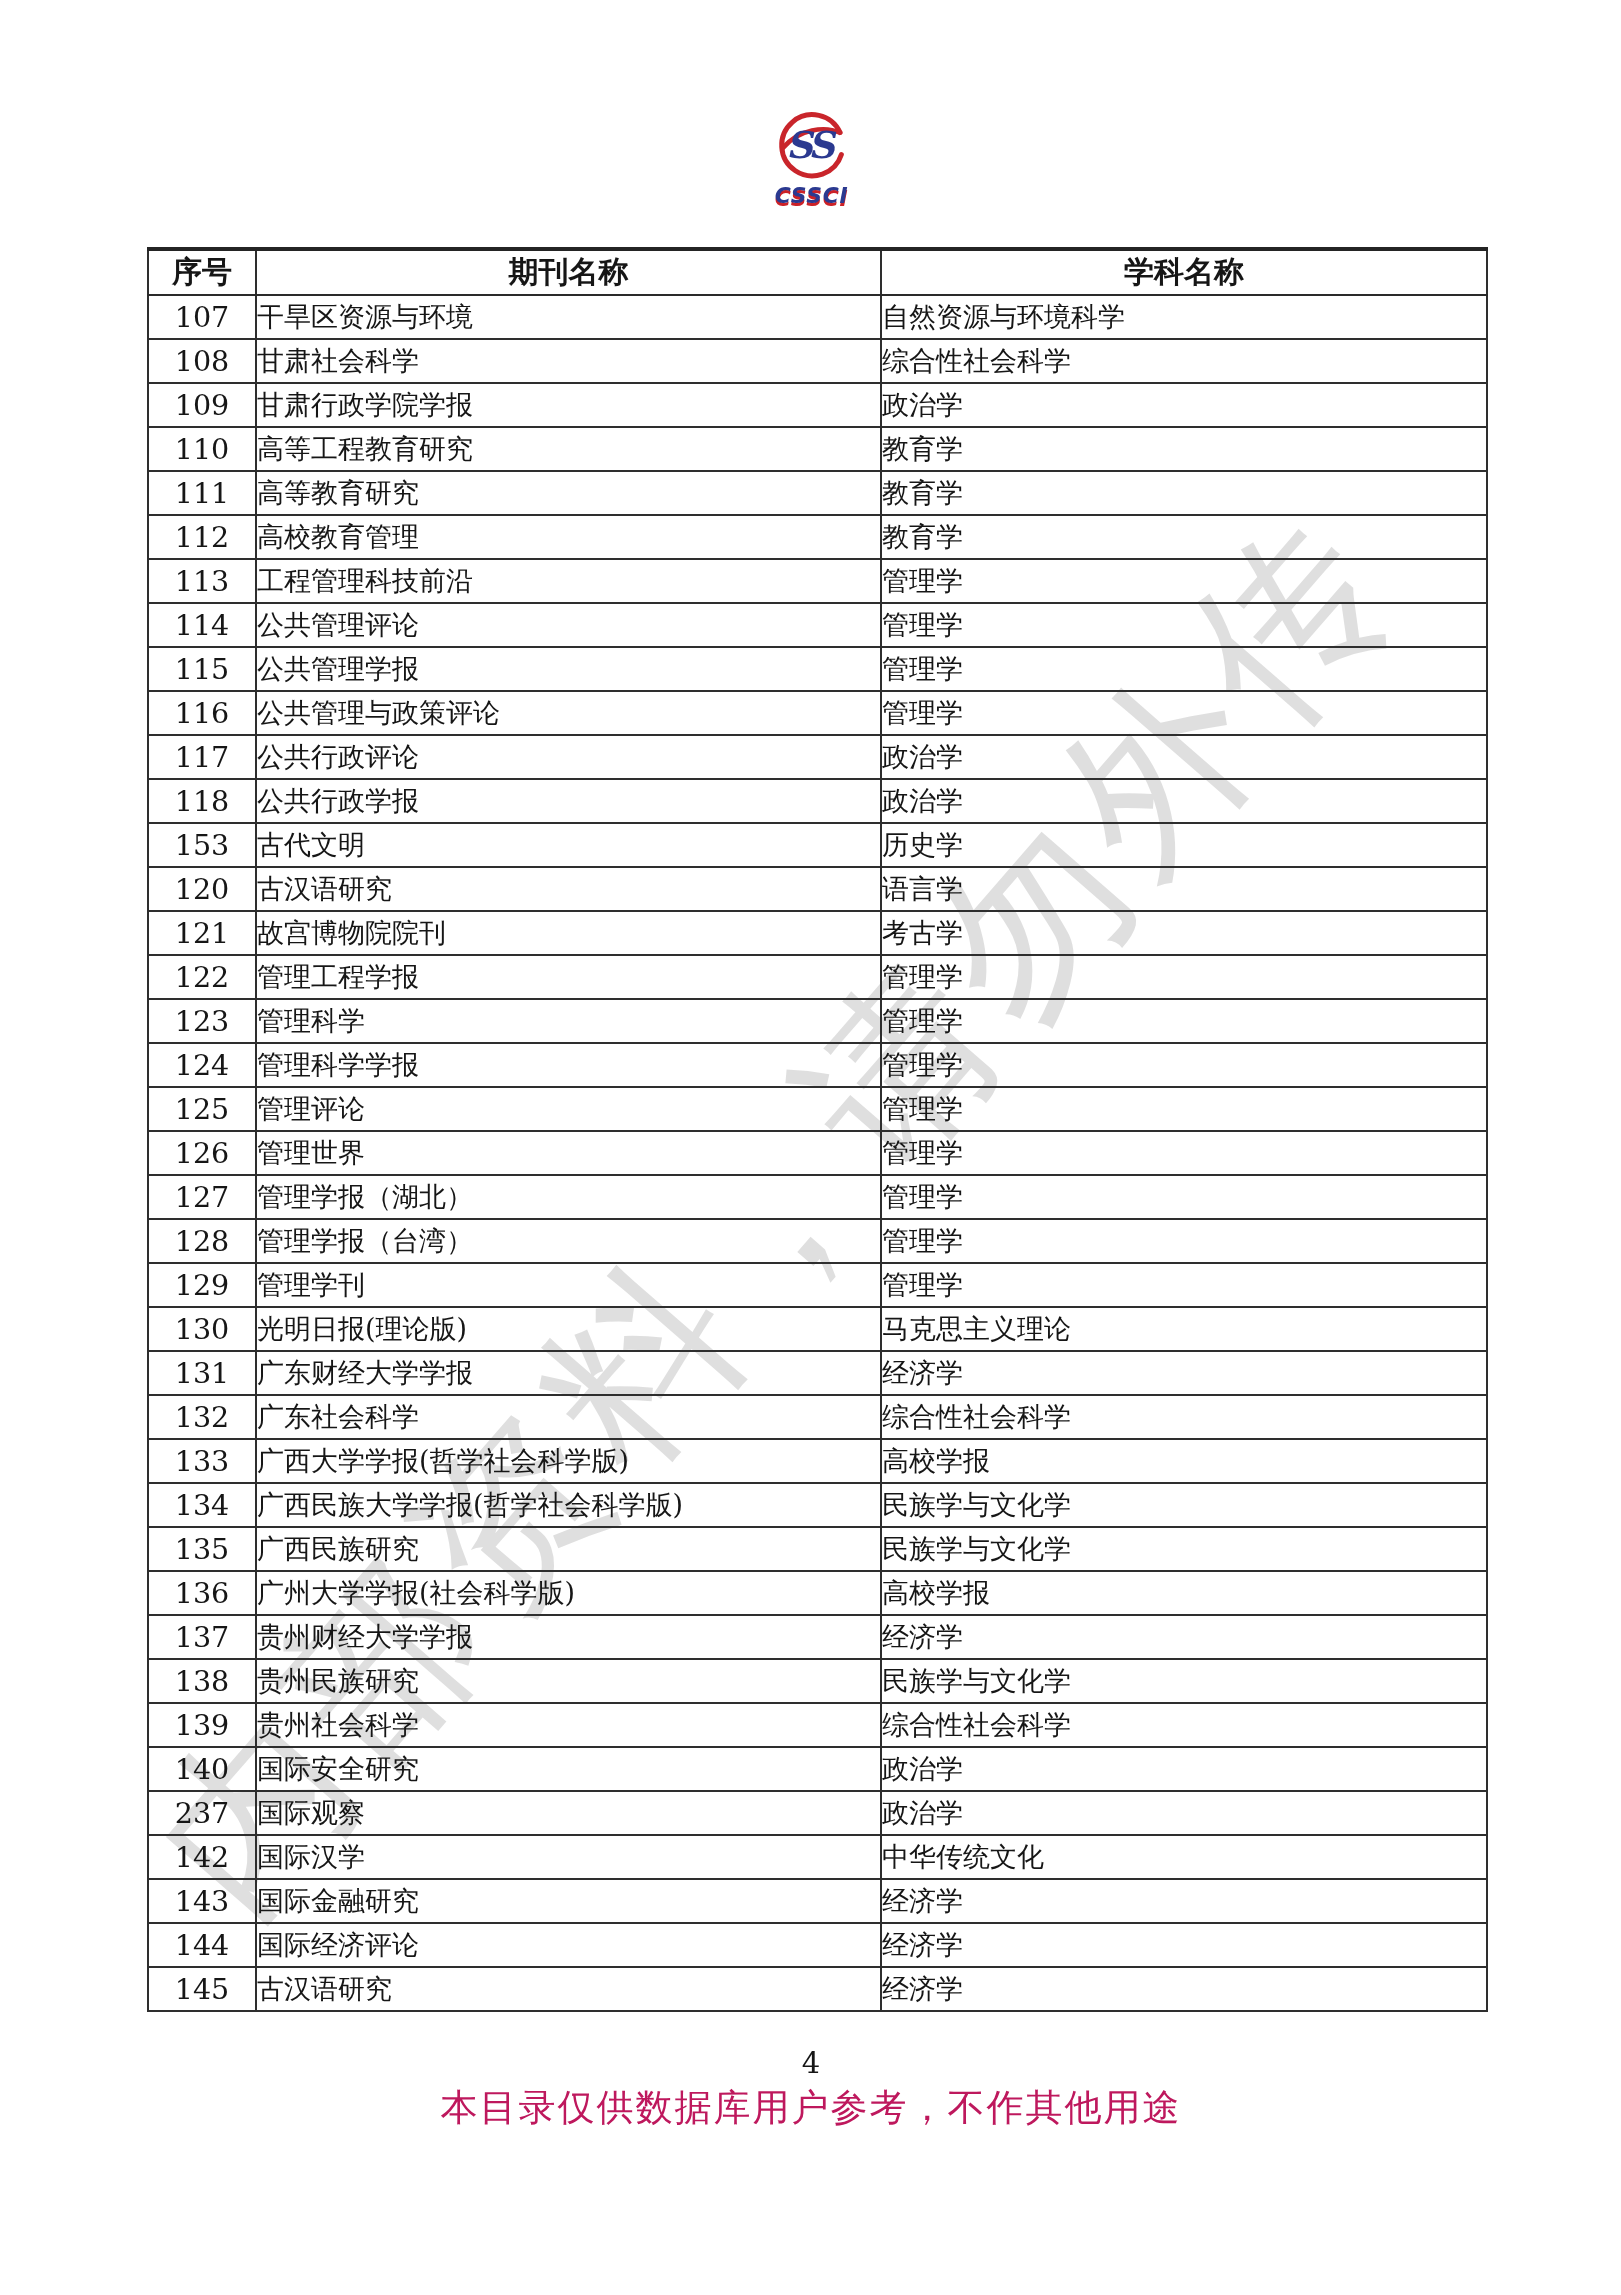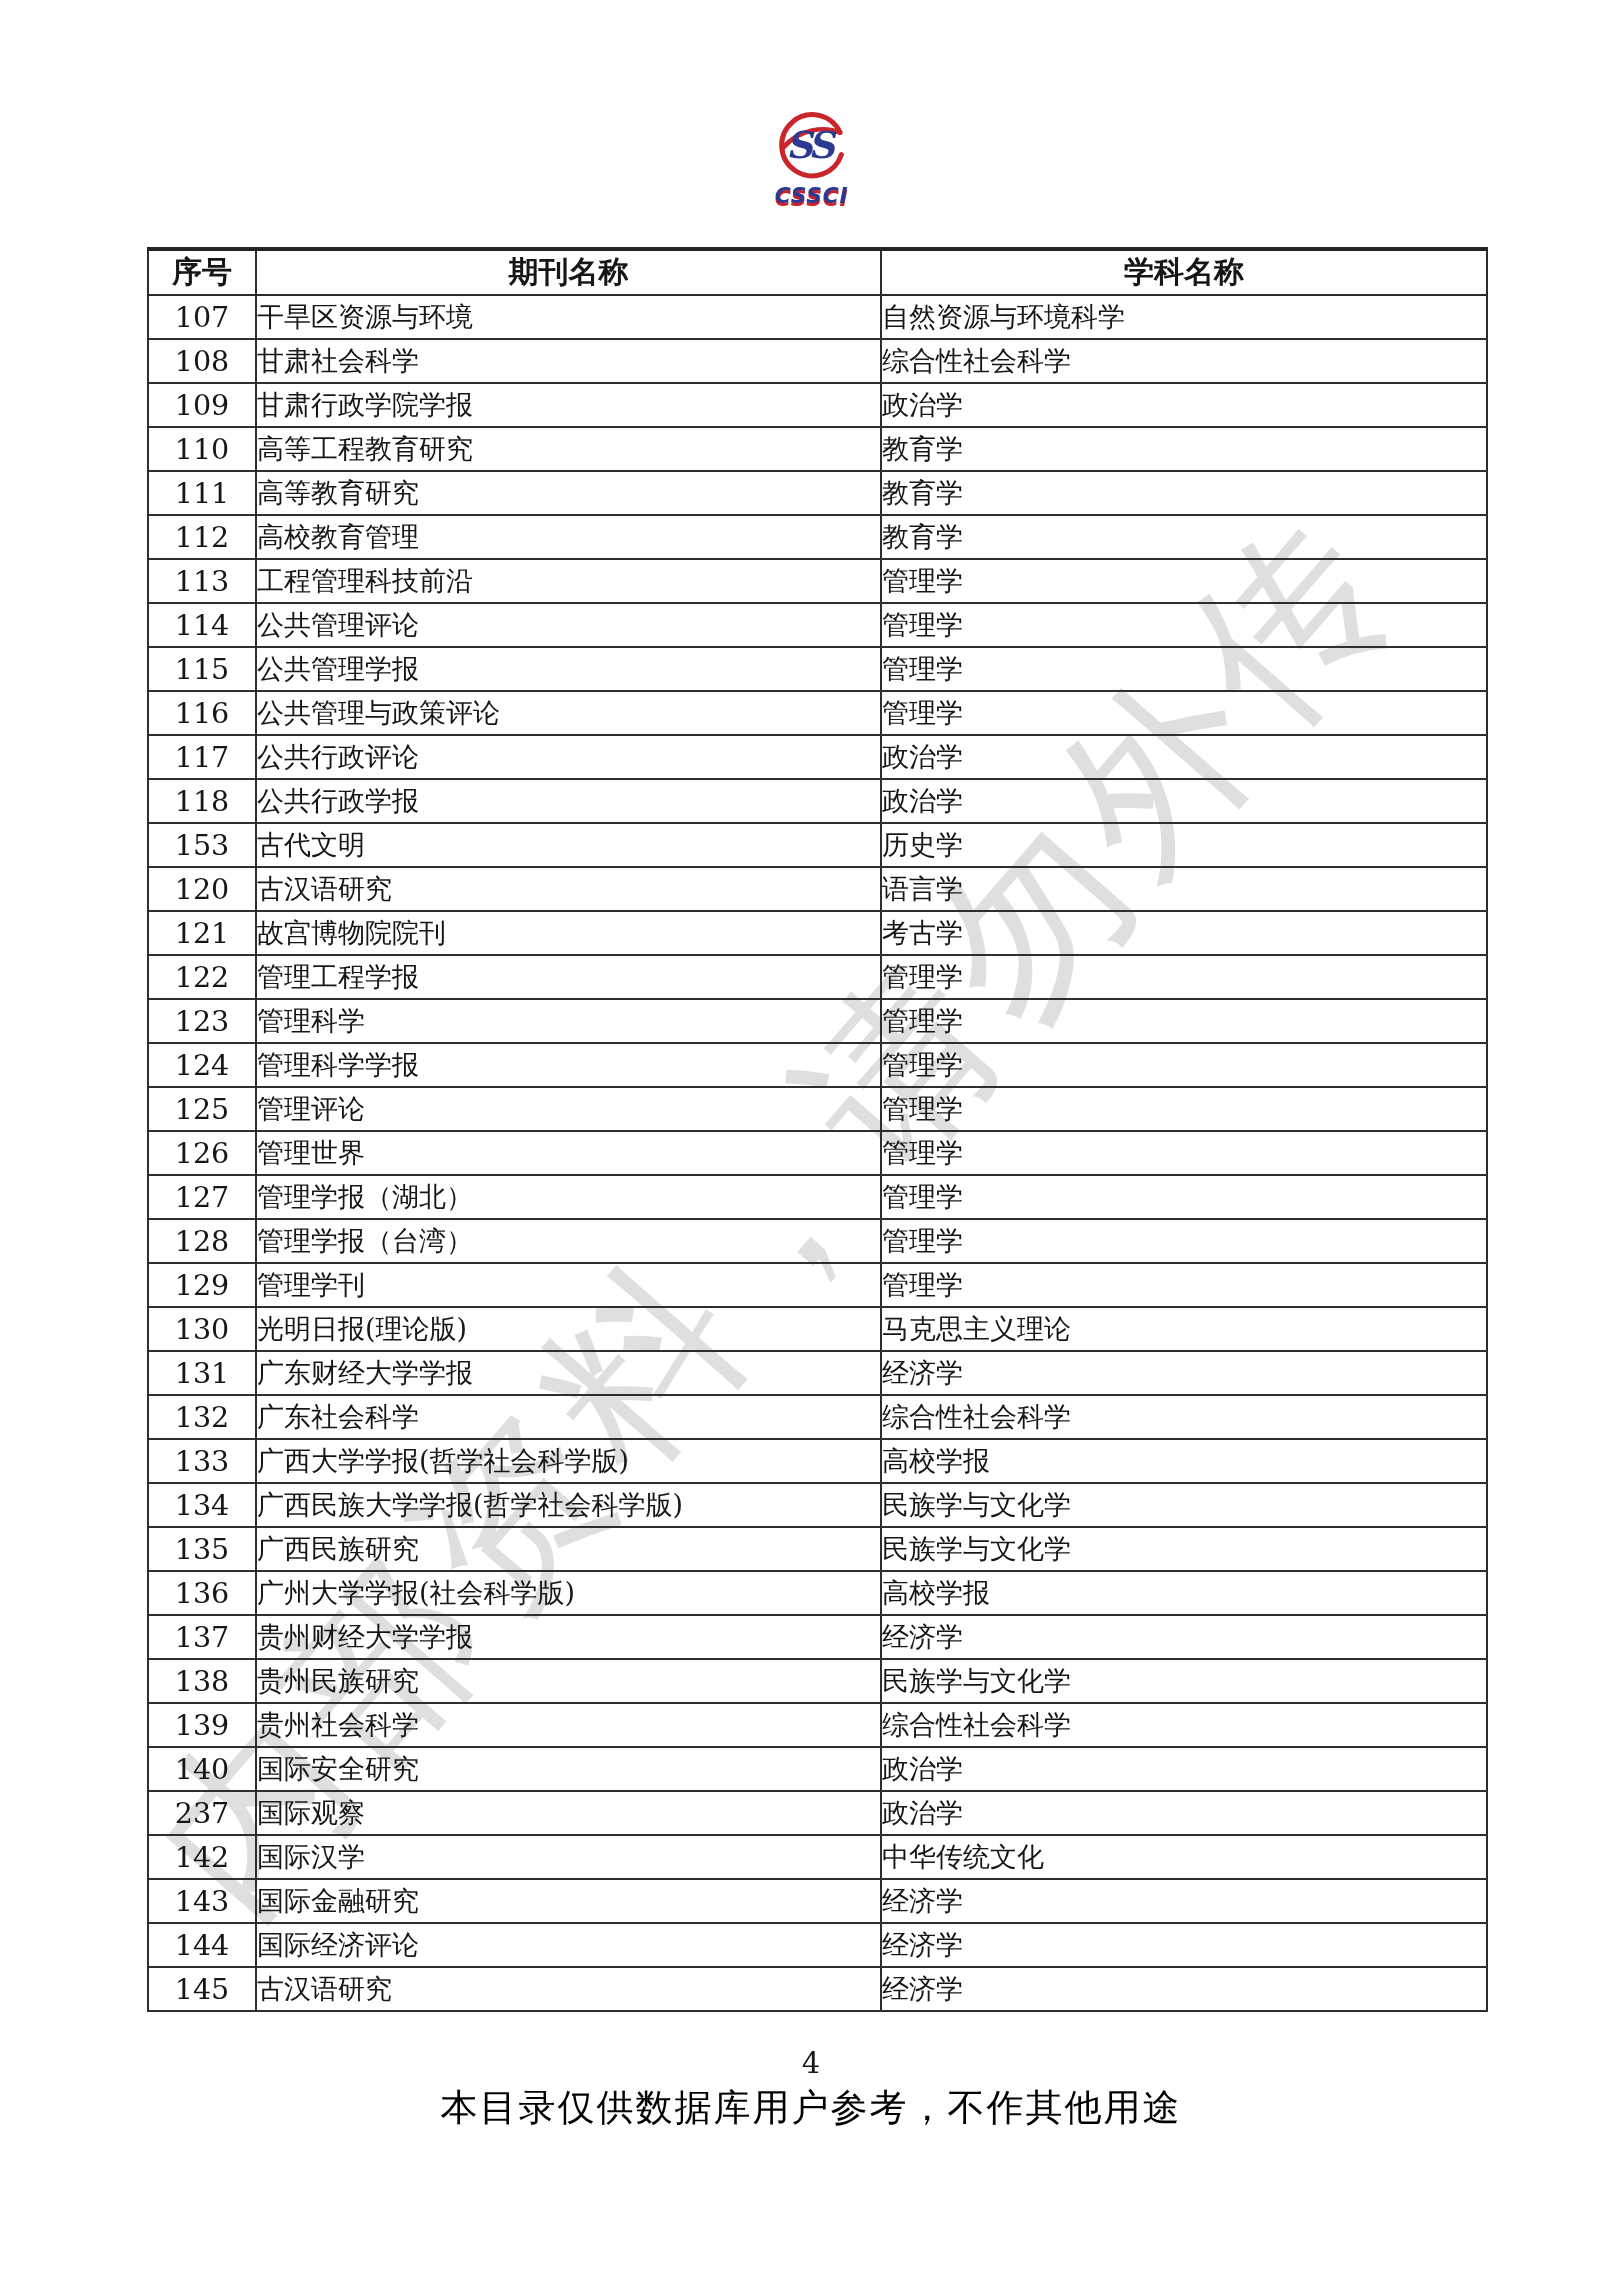--- a/index.html
+++ b/index.html
@@ -80,21 +80,21 @@
     font-size:29px;
     z-index:2;
   }
   .footer-note {
     position:absolute;
     left:0; top:2083px; width:1622px;
     text-align:center;
     font-family:"DejaVu Sans","Liberation Sans",sans-serif;
     font-size:37px;
     letter-spacing:2px;
-    color:#000000;
+    color:#be185d;
     z-index:2;
   }
 </style>
 </head>
 <body>
 
 <div class="page">
 
   <div class="watermark">内部资料，请勿外传</div>
 

